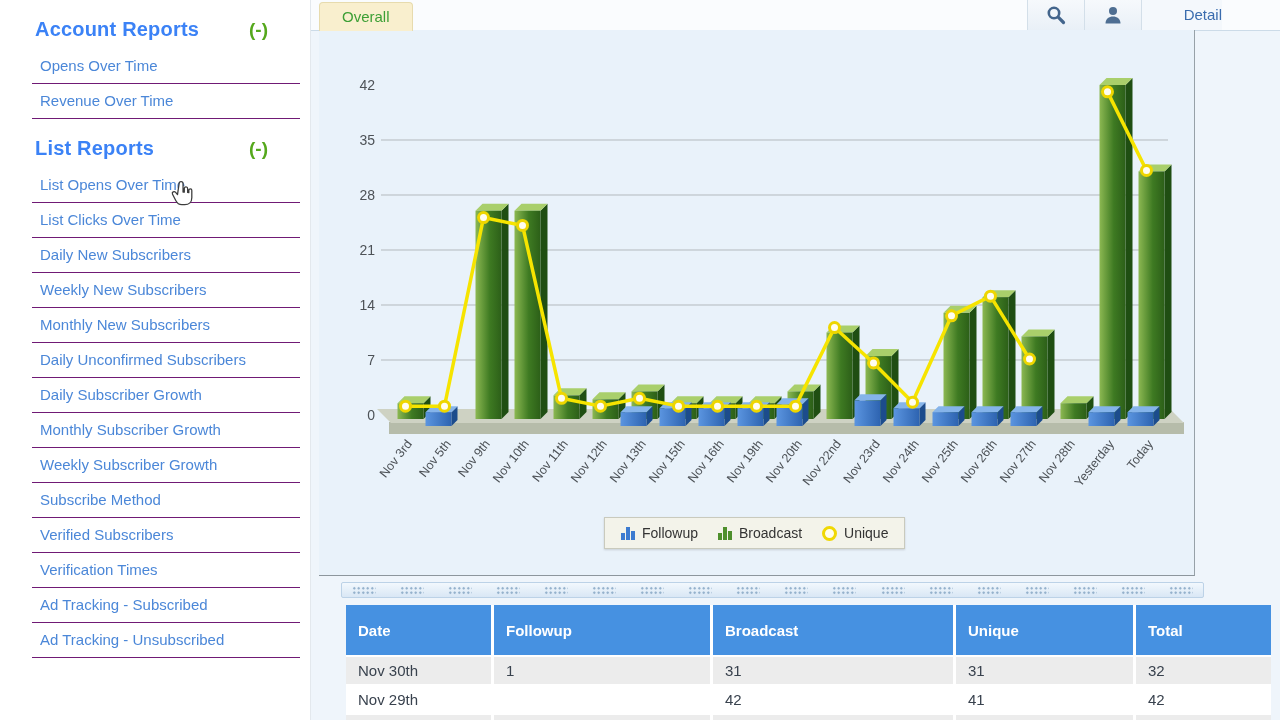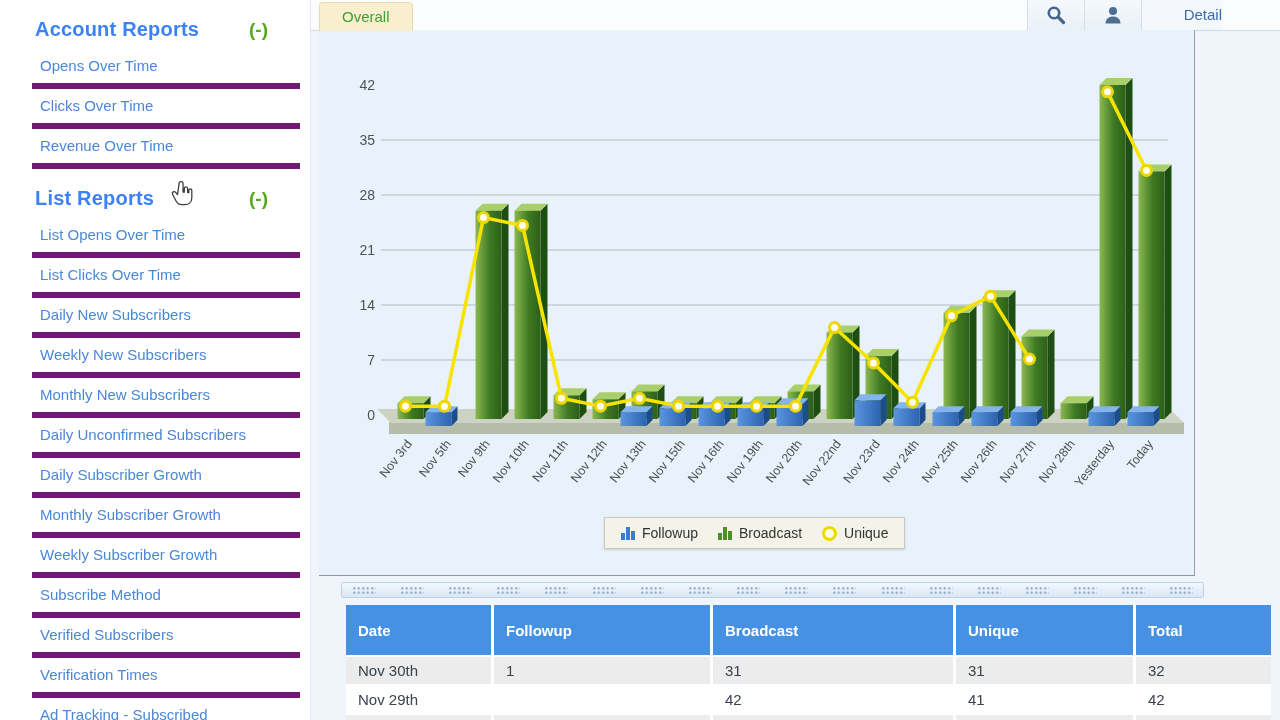--- a/index.html
+++ b/index.html
@@ -10,21 +10,21 @@
   }
   
   .sidebar{position:absolute;left:0;top:0;width:310px;height:720px;background:#fff;border-right:1px solid #e3e8ed;}
   .side-section{padding-top:18px;}
   .side-heading{display:flex;align-items:center;padding:0 0 8px 35px;}
   .side-title{font-size:20px;font-weight:bold;color:#3b82f6;letter-spacing:.2px;}
   .side-collapse{margin-left:auto;margin-right:42px;font-size:19px;font-weight:bold;color:#55a81c;cursor:pointer;}
   .side-list{list-style:none;margin:0;padding:0;}
   .side-list li{
     margin-left:32px;margin-right:10px;height:34px;line-height:34px;
-    border-bottom:6px solid #701a75;font-size:15px;color:#4b87d8;
+    border-bottom:1px solid #701a75;font-size:15px;color:#4b87d8;
     padding-left:8px;cursor:pointer;white-space:nowrap;
   }
   .hand-cursor{position:absolute;left:168px;top:180px;width:28px;height:30px;}
   
   .main{position:absolute;left:311px;top:0;right:0;height:720px;background:#eff5fb;}
   .topbar{position:absolute;left:0;top:0;right:0;height:30px;background:#fafcfe;border-bottom:1px solid #ccdbe8;}
   .tab-overall{
     position:absolute;left:8px;top:2px;height:28px;line-height:28px;padding:0 22px;
     background:#f9efce;border:1px solid #e7dbae;border-bottom:none;border-radius:4px 4px 0 0;
     color:#3d9f35;font-size:15px;z-index:3;cursor:pointer;
@@ -79,21 +79,20 @@
 <body>
 
 <div class="sidebar" id="sidebar">
     <div class="side-section">
       <div class="side-heading">
         <span class="side-title">Account Reports</span>
         <span class="side-collapse">(-)</span>
       </div>
       <ul class="side-list">
         <li>Opens Over Time</li>
-        <li>Clicks Over Time</li>
         <li>Revenue Over Time</li>
       </ul>
     </div>
     <div class="side-section">
       <div class="side-heading">
         <span class="side-title">List Reports</span>
         <span class="side-collapse">(-)</span>
       </div>
       <ul class="side-list">
         <li>List Opens Over Time</li>

